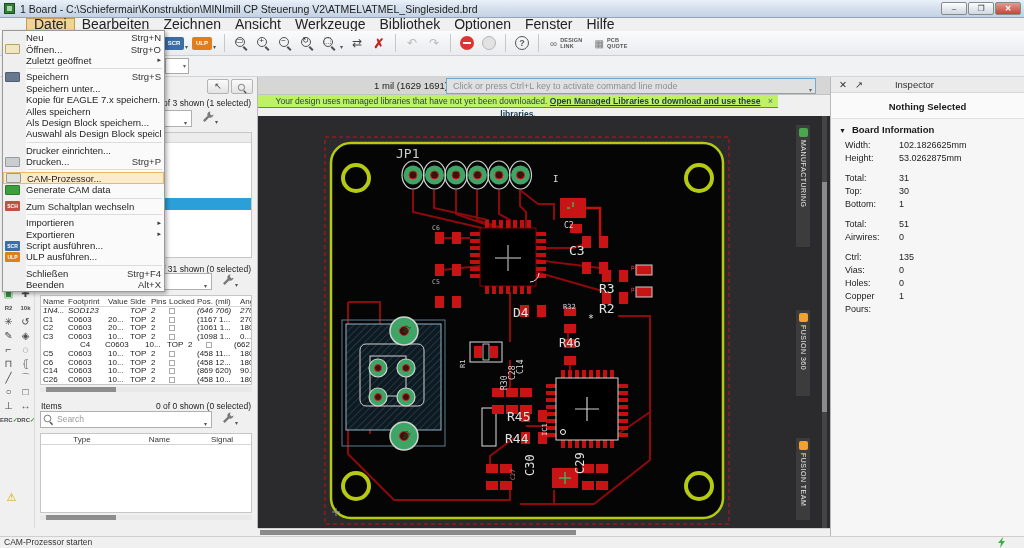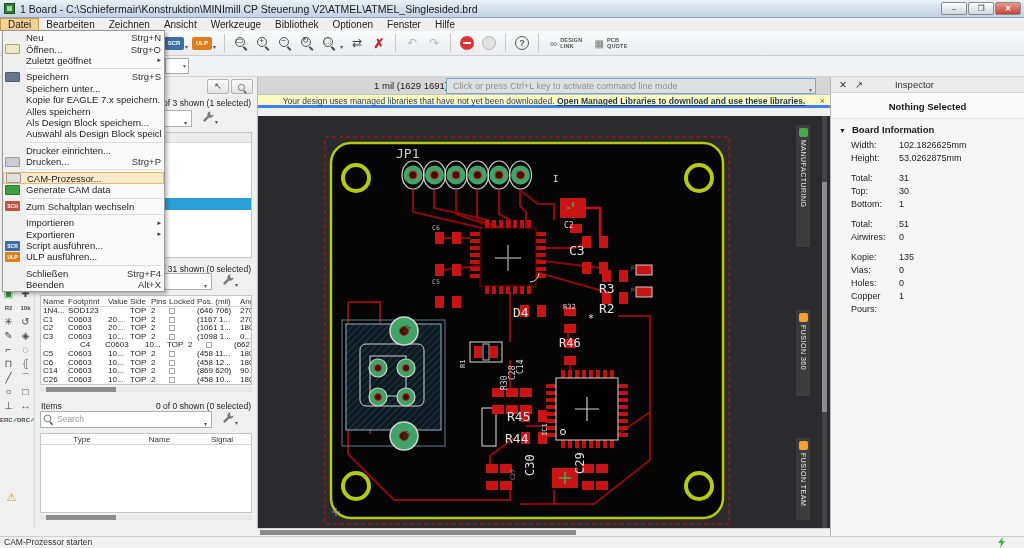--- a/index.html
+++ b/index.html
@@ -14,21 +14,21 @@
   .appicon{width:11px;height:11px;margin:0 5px 0 4px;background:#2e7d32;border:1px solid #1b4d1e;
     display:inline-block;position:relative;}
   .appicon::after{content:"";position:absolute;left:2px;top:2px;width:5px;height:5px;background:#a5d6a7;}
   .winbtns{margin-left:auto;display:flex;gap:1px;padding-right:3px;}
   .winbtn{width:26px;height:13px;border:1px solid #8a8a8a;border-radius:2px;
     background:linear-gradient(#fdfdfd,#cfd8e2);font-size:8px;line-height:11px;text-align:center;color:#333;}
   .winbtn.close{background:linear-gradient(#e89890,#c4453a);color:#fff;font-weight:bold;}
 
   
   .menubar{position:absolute;left:0;top:18px;width:1024px;height:13px;background:#f0f0f0;
-    display:flex;font-size:10px;align-items:flex-start;}
+    display:flex;font-size:14px;align-items:flex-start;padding-left:26px;}
   .mbitem{padding:0 7px;height:13px;line-height:13px;}
   .mbitem.active{background:#f3d296;border:1px solid #c79b52;line-height:11px;}
 
   
   .toolbar{position:absolute;left:0;top:31px;width:1024px;height:25px;
     background:linear-gradient(#fafbfc,#e9ebee);border-bottom:1px solid #cfcfcf;
     display:flex;align-items:center;}
   .tb-spacer{width:163px;}
   .tsep{width:1px;height:18px;background:#c8c8c8;margin:0 5px;}
   .tbadge{width:20px;height:13px;color:#fff;font-size:6px;font-weight:bold;text-align:center;
@@ -56,22 +56,22 @@
     border:1px solid #aaa;font-size:6px;color:#666;text-align:right;line-height:14px;padding-right:2px;}
 
   
   .cmdrow{position:absolute;left:258px;top:77px;width:572px;height:18px;background:#d6d6d6;
     border-bottom:1px solid #c2c2c2;font-size:9.5px;}
   .coords{position:absolute;left:0;top:0;width:198px;height:18px;line-height:18px;
     text-align:right;padding-right:8px;color:#222;}
   .cmdinput{position:absolute;left:188px;top:1px;width:370px;height:16px;background:#dfe0e1;
     border:1px solid #74a9c9;color:#8f8f8f;line-height:14px;padding-left:6px;font-size:9px;}
   .cmdinput .dd{position:absolute;right:3px;top:4px;font-size:6px;color:#666;}
-  .notif{position:absolute;left:258px;top:95px;width:572px;height:13px;background:#fef9c3;
-    border-bottom:3px solid #3b82f6;font-size:8.5px;line-height:13px;text-align:center;color:#1c3c50;}
+  .notif{position:absolute;left:258px;top:95px;width:520px;height:13px;background:#bef264;
+    border-bottom:1px solid #3b82f6;font-size:8.5px;line-height:13px;text-align:center;color:#1c3c50;}
   .notif b{text-decoration:underline;}
   .notif .x{position:absolute;right:5px;top:0;color:#667;font-size:9px;}
 
   
   .canvas{position:absolute;left:258px;top:108px;width:572px;height:420px;background:#2b2b2e;overflow:hidden;margin-top:8px;}
   .vtab{position:absolute;width:16px;background:#3c3c3c;border:1px solid #2a2a2a;color:#e6e6e6;
     font-size:7px;letter-spacing:.5px;display:flex;flex-direction:column;align-items:center;padding-top:3px;gap:3px;}
   .vtab .vicon{width:9px;height:9px;border-radius:2px;flex:0 0 auto;}
   .vtab .vlabel{writing-mode:vertical-rl;white-space:nowrap;}
   .vscroll{position:absolute;right:3px;top:0;width:5px;height:420px;background:#444;}
@@ -137,21 +137,21 @@
     border-left:1px solid #b9b9b9;font-size:9px;color:#333;}
   .ihead{height:16px;background:#ebebeb;border-bottom:1px solid #d5d5d5;display:flex;
     align-items:center;gap:8px;padding-left:8px;font-size:9.5px;color:#333;}
   .ihead .t{margin-left:24px;}
   .nothing{text-align:center;font-weight:bold;font-size:9.5px;padding:8px 0 6px;color:#1a1a1a;
     background:#fafafa;border-bottom:1px solid #e3e3e3;}
   .isect{font-weight:bold;font-size:9.5px;padding:5px 0 4px 8px;color:#1a1a1a;}
   .isect .tri{font-size:7px;margin-right:6px;}
   .igroup{margin:0 0 7px 0;}
   .irow{display:flex;height:13px;line-height:13px;}
-  .ilabel{width:68px;padding-left:20px;color:#222;}
+  .ilabel{width:68px;padding-left:14px;color:#222;}
   .ivalue{color:#222;}
 
   
   .statusbar{position:absolute;left:0;top:536px;width:1024px;height:12px;background:#f0f0f0;
     border-top:1px solid #cfcfcf;font-size:8.5px;line-height:11px;color:#333;padding-left:4px;}
   .bolt{position:absolute;right:18px;top:0px;}
 </style>
 </head>
 <body>
 
@@ -344,21 +344,21 @@
         <div class="trow head" style="grid-template-columns: 25px 40px 22px 21px 18px 28px 43px 16px;">
           <div>Name</div>
           <div>Footprint</div>
           <div>Value</div>
           <div>Side</div>
           <div>Pins</div>
           <div>Locked</div>
           <div>Pos. (mil)</div>
           <div>Ang</div>
         </div>
-        <div class="trow" style="grid-template-columns: 25px 40px 22px 21px 18px 28px 43px 16px;">
+        <div class="trow" style="grid-template-columns: 25px 40px 22px 21px 18px 28px 43px 16px; font-style: italic;">
           <div>1N4...</div>
           <div>SOD123</div>
           <div></div>
           <div>TOP</div>
           <div>2</div>
           <div><span class="cb"></span></div>
           <div>(646 706)</div>
           <div>270</div>
         </div>
         <div class="trow" style="grid-template-columns: 25px 40px 22px 21px 18px 28px 43px 16px;">
@@ -788,21 +788,21 @@
             <span class="ilabel">Total:</span>
             <span class="ivalue">51</span>
           </div>
           <div class="irow">
             <span class="ilabel">Airwires:</span>
             <span class="ivalue">0</span>
           </div>
         </div>
         <div class="igroup">
           <div class="irow">
-            <span class="ilabel">Kopie:</span>
+            <span class="ilabel">Ctrl:</span>
             <span class="ivalue">135</span>
           </div>
           <div class="irow">
             <span class="ilabel">Vias:</span>
             <span class="ivalue">0</span>
           </div>
           <div class="irow">
             <span class="ilabel">Holes:</span>
             <span class="ivalue">0</span>
           </div>

